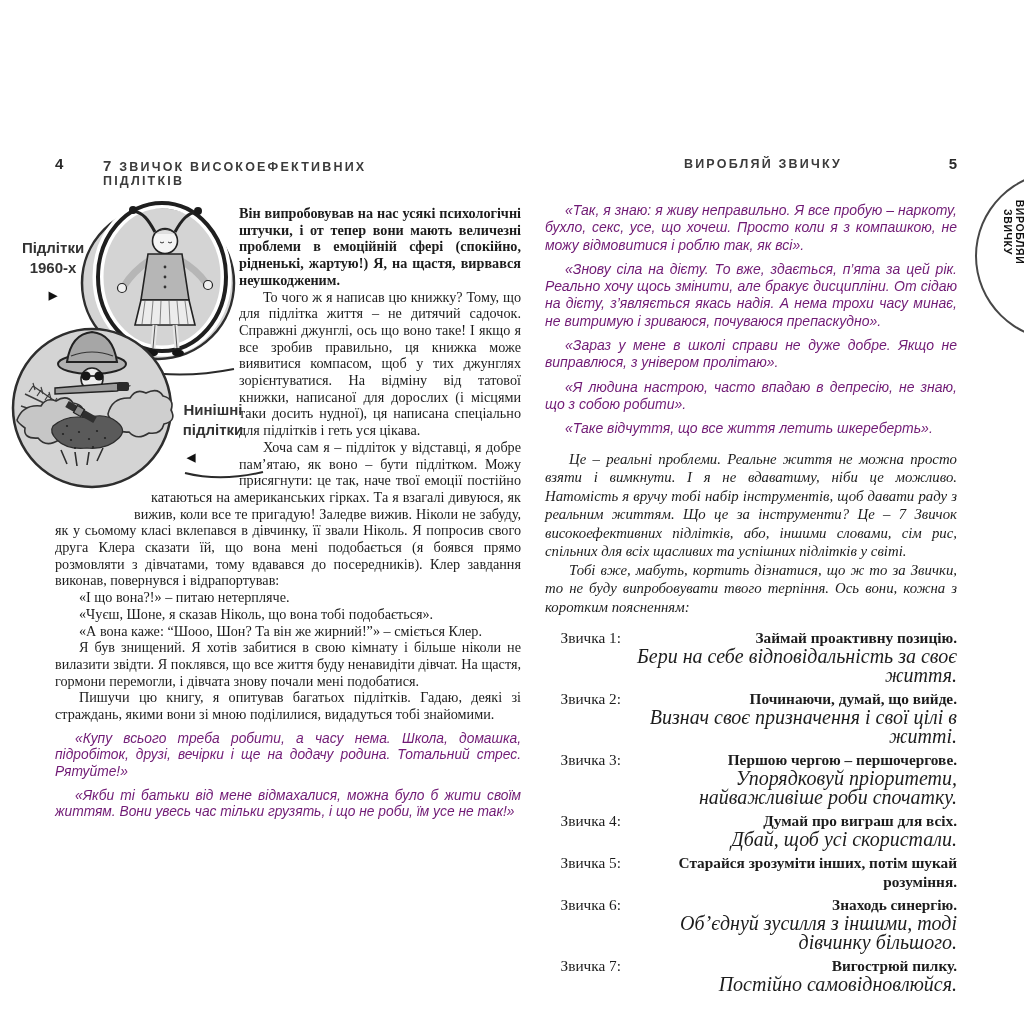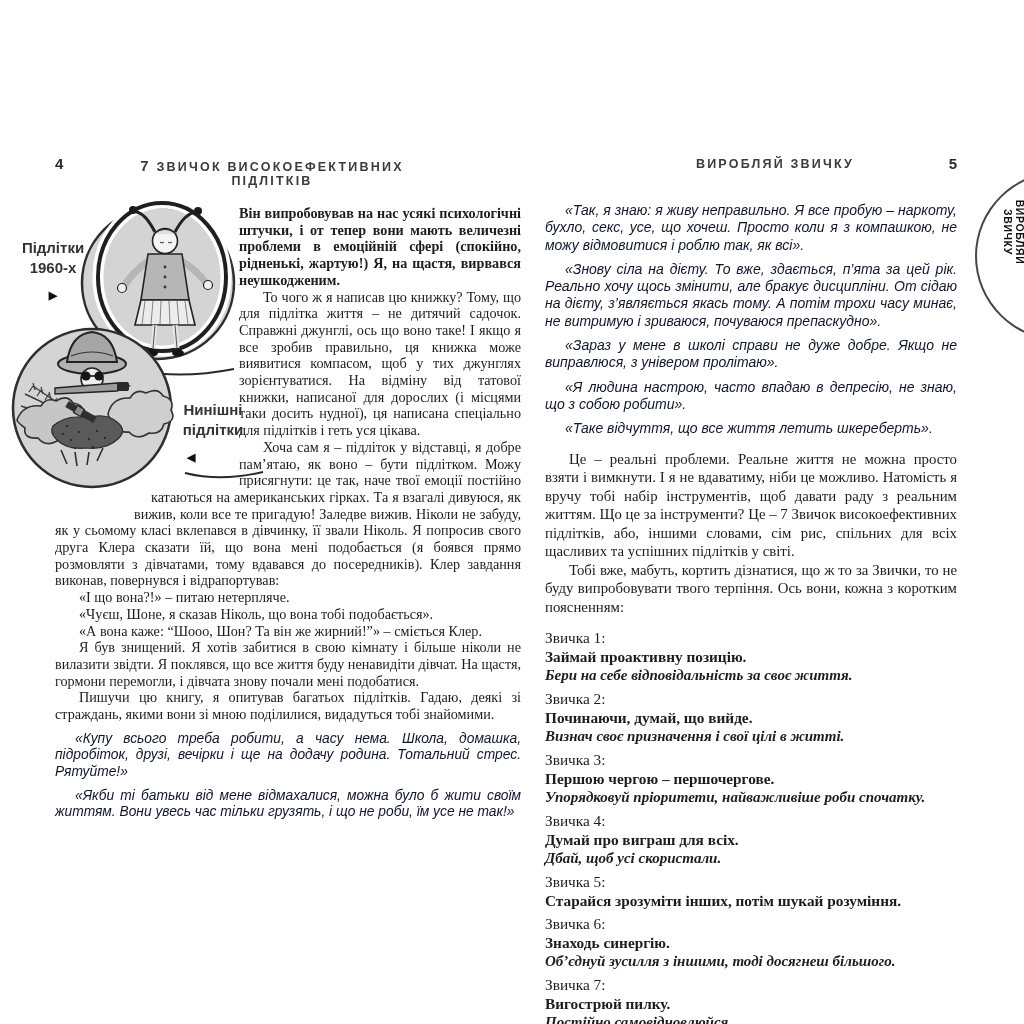--- a/index.html
+++ b/index.html
@@ -8,47 +8,47 @@
   .spread{position:absolute;inset:0;background:#ffffff;}
 
   
   .hdr{position:absolute;top:157px;height:20px;font-family:"Liberation Sans",sans-serif;
        color:#3b3b3b;font-size:12.5px;letter-spacing:2.2px;font-weight:bold;}
   .hdr-left{left:55px;width:466px;}
   .hdr-right{left:545px;width:412px;}
   .pagenum{position:absolute;top:-2px;font-size:15px;letter-spacing:0;color:#2a2a2a;}
   .pn-left{left:0;}
   .pn-right{right:0;}
-  .title-left{position:absolute;left:57px;width:320px;text-align:center;}
+  .title-left{position:absolute;left:48px;width:320px;text-align:left;}
   .title-left .num{font-size:15px;}
-  .title-right{position:absolute;right:52px;width:260px;text-align:center;}
+  .title-right{position:absolute;right:64px;width:260px;text-align:center;}
 
   
   .left-body{position:absolute;left:55px;top:205px;width:466px;
              font-size:14.2px;line-height:16.7px;text-align:justify;z-index:2;}
   .illus-float{float:left;width:184px;height:316px;
     shape-outside:polygon(0 0,184px 0,184px 282px,96px 282px,96px 299px,79px 299px,79px 316px,0 316px);}
   p.bodyp{margin:0;text-indent:24px;}
   p.bodyp.first{text-indent:0;font-weight:bold;}
   .quote{margin:8px 0 0 0;font-family:"Liberation Sans",sans-serif;font-style:italic;
-         font-size:13.8px;line-height:16.4px;text-indent:20px;text-align:justify;color:#0f172a;}
+         font-size:13.8px;line-height:16.4px;text-indent:20px;text-align:justify;color:#701a75;}
 
   
   .right-body{position:absolute;left:545px;top:202px;width:412px;
               font-size:14.8px;line-height:18.5px;text-align:justify;z-index:2;}
   .right-body .quote{font-size:14px;line-height:17.3px;margin:7px 0 0 0;}
   .right-body .quote.qfirst{margin-top:0;}
-  .roman{margin:12px 0 0 0;text-indent:24px;}
+  .roman{margin:12px 0 0 0;text-indent:24px;font-style:italic;}
   .roman.cont{margin-top:0;}
   .habits{margin-top:12px;}
-  .habit{display:flex;margin-bottom:4px;font-size:15.3px;line-height:19px;text-align:left;flex-direction:column;}
+  .habit{display:flex;margin-bottom:4px;font-size:15.3px;line-height:19px;text-align:right;}
   .habit-label{width:76px;flex:none;}
   .habit-body{flex:1;}
   .habit-title{display:block;font-weight:bold;}
-  .habit-sub{display:block;font-style:italic;font-size:15px;font-weight:bold;}
+  .habit-sub{display:block;font-style:italic;font-size:20px;}
 
   
   .illustration{position:absolute;left:5px;top:182px;width:270px;height:308px;z-index:1;}
   .caption{position:absolute;z-index:3;font-family:"Liberation Sans",sans-serif;
            font-size:15px;font-weight:bold;color:#333;text-align:center;line-height:20px;}
   .cap-1960{left:14px;top:238px;width:78px;}
   .cap-today{left:181px;top:400px;width:64px;}
   .cap-arrow{font-size:11px;margin-top:7px;color:#111;}
   .cap-today .cap-arrow{text-align:left;padding-left:6px;}
 
@@ -175,21 +175,21 @@
     <p class="bodyp">«Чуєш, Шоне, я сказав Ніколь, що вона тобі подобається».</p>
     <p class="bodyp">«А вона каже: “Шооо, Шон? Та він же жирний!”» – сміється Клер.</p>
     <p class="bodyp">Я був знищений. Я хотів забитися в свою кімнату і більше ніколи не вилазити звідти. Я поклявся, що все життя буду ненавидіти дівчат. На щастя, гормони перемогли, і дівчата знову почали мені подобатися.</p>
     <p class="bodyp">Пишучи цю книгу, я опитував багатьох підлітків. Гадаю, деякі зі страждань, якими вони зі мною поділилися, видадуться тобі знайомими.</p>
     <p class="quote">«Купу всього треба робити, а часу нема. Школа, домашка, підробіток, друзі, вечірки і ще на додачу родина. Тотальний стрес. Рятуйте!»</p>
     <p class="quote">«Якби ті батьки від мене відмахалися, можна було б жити своїм життям. Вони увесь час тільки грузять, і що не роби, їм усе не так!»</p>
   </div>
 
   <div class="right-body">
     <p class="quote qfirst">«Так, я знаю: я живу неправильно. Я все пробую – наркоту, бухло, секс, усе, що хочеш. Просто коли я з компашкою, не можу відмовитися і роблю так, як всі».</p>
-    <p class="quote">«Знову сіла на дієту. То вже, здається, п’ята за цей рік. Реально хочу щось змінити, але бракує дисципліни. От сідаю на дієту, з’являється якась тому. А потім трохи часу минає, не витримую і зриваюся, почуваюся препаскудно».</p>
+    <p class="quote">«Знову сіла на дієту. То вже, здається, п’ята за цей рік. Реально хочу щось змінити, але бракує дисципліни. От сідаю на дієту, з’являється якась надія. А нема трохи часу минає, не витримую і зриваюся, почуваюся препаскудно».</p>
     <p class="quote">«Зараз у мене в школі справи не дуже добре. Якщо не виправлюся, з універом пролітаю».</p>
     <p class="quote">«Я людина настрою, часто впадаю в депресію, не знаю, що з собою робити».</p>
     <p class="quote">«Таке відчуття, що все життя летить шкереберть».</p>
     <p class="roman">Це – реальні проблеми. Реальне життя не можна просто взяти і вимкнути. І я не вдаватиму, ніби це можливо. Натомість я вручу тобі набір інструментів, щоб давати раду з реальним життям. Що це за інструменти? Це – 7 Звичок високоефективних підлітків, або, іншими словами, сім рис, спільних для всіх щасливих та успішних підлітків у світі.</p>
     <p class="roman cont">Тобі вже, мабуть, кортить дізнатися, що ж то за Звички, то не буду випробовувати твого терпіння. Ось вони, кожна з коротким поясненням:</p>
 
     <div class="habits">
       <div class="habit">
         <span class="habit-label">Звичка 1:</span>
         <span class="habit-body">
@@ -221,21 +221,21 @@
       <div class="habit">
         <span class="habit-label">Звичка 5:</span>
         <span class="habit-body">
           <span class="habit-title">Старайся зрозуміти інших, потім шукай розуміння.</span>
         </span>
       </div>
       <div class="habit">
         <span class="habit-label">Звичка 6:</span>
         <span class="habit-body">
           <span class="habit-title">Знаходь синергію.</span>
-          <span class="habit-sub">Об’єднуй зусилля з іншими, тоді досягнеш більшого.</span>
+          <span class="habit-sub">Об’єднуй зусилля з іншими, тоді дівчинку більшого.</span>
         </span>
       </div>
       <div class="habit">
         <span class="habit-label">Звичка 7:</span>
         <span class="habit-body">
           <span class="habit-title">Вигострюй пилку.</span>
           <span class="habit-sub">Постійно самовідновлюйся.</span>
         </span>
       </div>
     </div>

